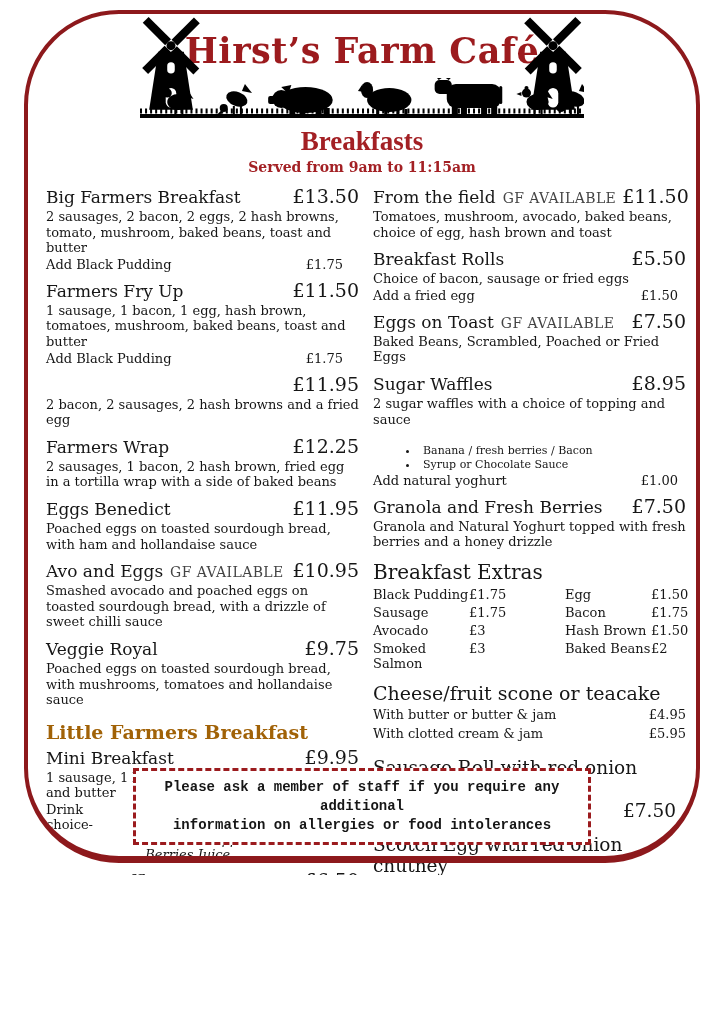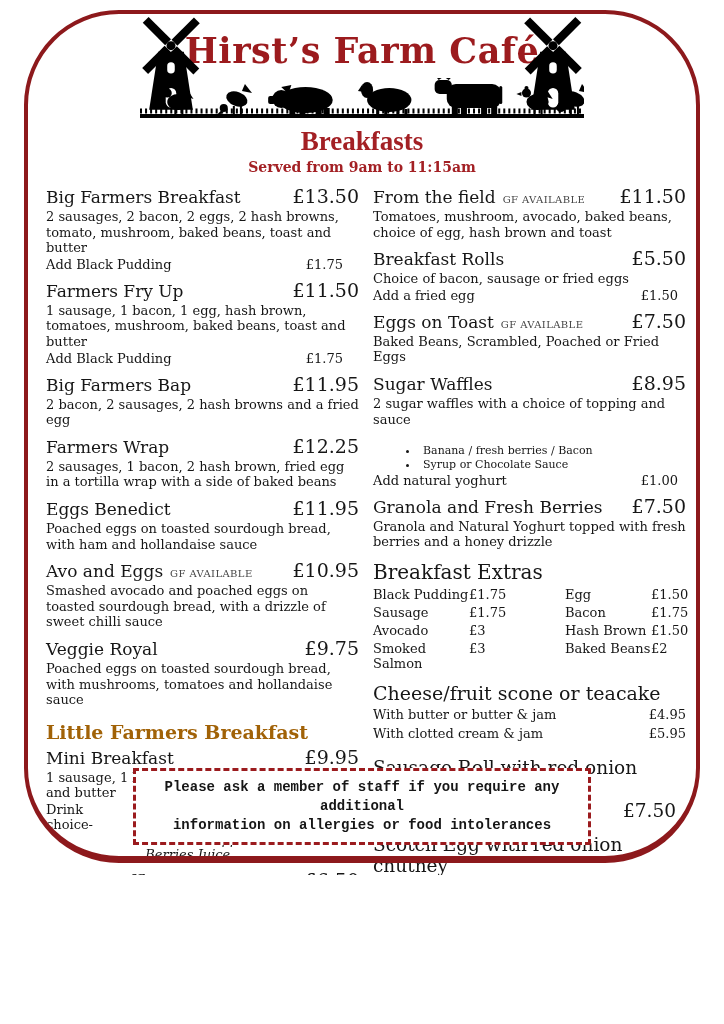--- a/index.html
+++ b/index.html
@@ -23,21 +23,21 @@
   .windmill.right{right:128px;transform:scaleX(-1);}
   .animals{position:absolute;left:140px;right:140px;bottom:0;height:42px;}
   .menu-heading{text-align:center;font-size:27px;font-weight:bold;color:#a32024;margin-top:6px;font-family:Liberation Serif, serif;}
   .served{text-align:center;font-size:14px;font-weight:bold;color:#a32024;margin-top:2px;}
   
   .content{display:flex;gap:14px;padding:10px 38px 0 46px;}
   .col{flex:1;min-width:0;}
   .mi{margin-bottom:7px;}
   .mi-head{display:flex;align-items:baseline;}
   .mi-name{font-size:17px;white-space:nowrap;}
-  .gf-tag{font-size:10px;margin-left:7px;color:#444;letter-spacing:.4px;white-space:nowrap;}
+  .gf-tag{font-size:14px;margin-left:7px;color:#444;letter-spacing:.4px;white-space:nowrap;}
   .mi-price{margin-left:auto;font-size:19px;padding-left:6px;}
   .mi-desc{font-size:13px;line-height:1.2;margin-top:2px;}
   .addon{display:flex;font-size:13px;margin-top:1px;}
   .addon-price{margin-left:auto;padding-right:16px;}
   .addon-price.near{padding-right:8px;}
   .bullets{margin:17px 0 0 0;padding-left:46px;font-size:11px;line-height:1.25;}
   .bullets li{padding-left:4px;}
   .drink{display:flex;font-size:13px;margin-top:1px;}
   .drink-opts{font-style:italic;margin-left:30px;}
   .drink-opts span{display:block;}
@@ -207,21 +207,20 @@
         </div>
         <div class="mi-desc">1 sausage, 1 bacon, 1 egg, hash brown, tomatoes, mushroom, baked beans, toast and butter</div>
         <div class="addon">
           <span>Add Black Pudding</span>
           <span class="addon-price">£1.75</span>
         </div>
       </div>
 
       <div class="mi">
         <div class="mi-head">
-          <span class="mi-name">Big Farmers Bap</span>
           <span class="mi-price">£11.95</span>
         </div>
         <div class="mi-desc">2 bacon, 2 sausages, 2 hash browns and a fried egg</div>
       </div>
 
       <div class="mi">
         <div class="mi-head">
           <span class="mi-name">Farmers Wrap</span>
           <span class="mi-price">£12.25</span>
         </div>

